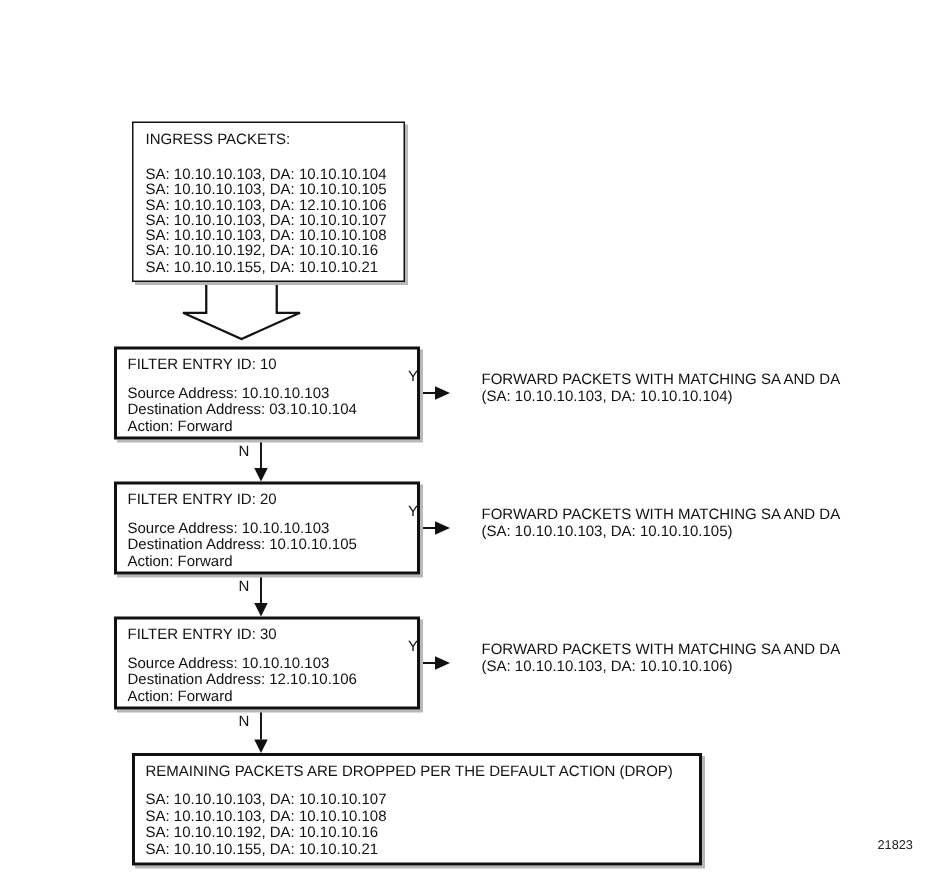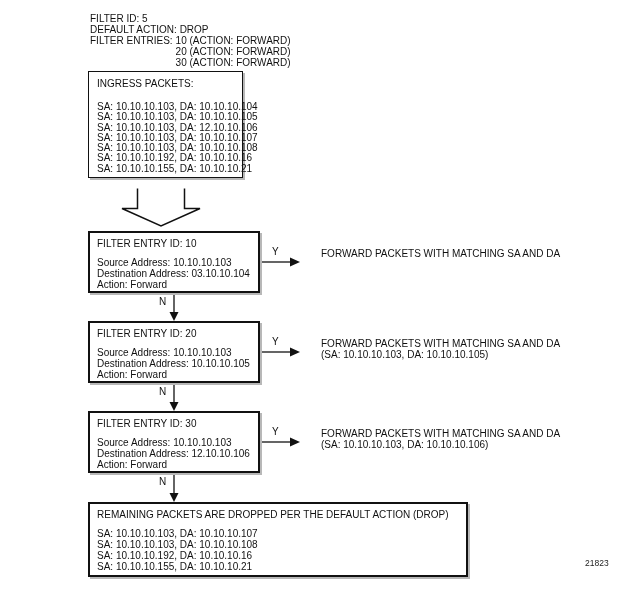--- a/index.html
+++ b/index.html
@@ -26,30 +26,30 @@
   .summary .entries-row{display:flex;}
   .summary .entries-row .lbl{margin-right:3px;}
 
   
   .box{
     background:var(--bg);
     border:2px solid var(--ink);
     box-shadow:2px 2px 0 var(--shadow);
   }
   .ingress-box{
-    left:88px;top:71px;width:155px;height:107px;
+    left:88px;top:81px;width:182px;height:107px;
     border-width:1.5px;
     padding:6px 8px 0 8px;
   }
   .ingress-box .title{line-height:11px;}
   .ingress-box .spacer{height:13px;}
   .ingress-box .pkt{line-height:10.3px;white-space:nowrap;}
 
   .entry-box{
-    left:88px;width:172px;height:62px;
+    left:76px;width:204px;height:62px;
     padding:5px 7px 0 7px;
   }
   .entry-box .title{line-height:11px;white-space:nowrap;}
   .entry-box .spacer{height:8px;}
   .entry-box .ln{line-height:11px;white-space:nowrap;}
 
   .drop-box{
     left:88px;top:502px;width:380px;height:75px;
     padding:5px 17px 0 7px;
   }
@@ -90,32 +90,20 @@
     <line x1="174" y1="383" x2="174" y2="402" stroke-width="1.3"></line>
     <polygon class="head" points="169.5,402 178.5,402 174,411"></polygon>
 
     <line x1="260" y1="442" x2="290" y2="442" stroke-width="1.3"></line>
     <polygon class="head" points="290,437.5 300,442 290,446.5"></polygon>
 
     <line x1="174" y1="473" x2="174" y2="493" stroke-width="1.3"></line>
     <polygon class="head" points="169.5,493 178.5,493 174,502"></polygon>
   </svg>
 
-  <div class="abs summary">
-    <div class="nowrap">FILTER ID: 5</div>
-    <div class="nowrap">DEFAULT ACTION: DROP</div>
-    <div class="entries-row">
-      <span class="lbl">FILTER ENTRIES:</span>
-      <span>
-        <div class="nowrap">10 (ACTION: FORWARD)</div>
-        <div class="nowrap">20 (ACTION: FORWARD)</div>
-        <div class="nowrap">30 (ACTION: FORWARD)</div>
-      </span>
-    </div>
-  </div>
 
   <div class="abs box ingress-box">
     <div class="title">INGRESS PACKETS:</div>
     <div class="spacer"></div>
     <div class="pkt">SA: 10.10.10.103, DA: 10.10.10.104</div>
     <div class="pkt">SA: 10.10.10.103, DA: 10.10.10.105</div>
     <div class="pkt">SA: 10.10.10.103, DA: 12.10.10.106</div>
     <div class="pkt">SA: 10.10.10.103, DA: 10.10.10.107</div>
     <div class="pkt">SA: 10.10.10.103, DA: 10.10.10.108</div>
     <div class="pkt">SA: 10.10.10.192, DA: 10.10.10.16</div>
@@ -125,20 +113,21 @@
   <div class="abs box entry-box" style="top:231px">
     <div class="title">FILTER ENTRY ID: 10</div>
     <div class="spacer"></div>
     <div class="ln">Source Address: 10.10.10.103</div>
     <div class="ln">Destination Address: 03.10.10.104</div>
     <div class="ln">Action: Forward</div>
   </div>
   <div class="abs branch-label" style="left:272px;top:246px">Y</div>
   <div class="abs result" style="top:248px">
     <div>FORWARD PACKETS WITH MATCHING SA AND DA</div>
+    <div>(SA: 10.10.10.103, DA: 10.10.10.104)</div>
   </div>
   <div class="abs branch-label" style="left:159px;top:296px">N</div>
 
   <div class="abs box entry-box" style="top:321px">
     <div class="title">FILTER ENTRY ID: 20</div>
     <div class="spacer"></div>
     <div class="ln">Source Address: 10.10.10.103</div>
     <div class="ln">Destination Address: 10.10.10.105</div>
     <div class="ln">Action: Forward</div>
   </div>

